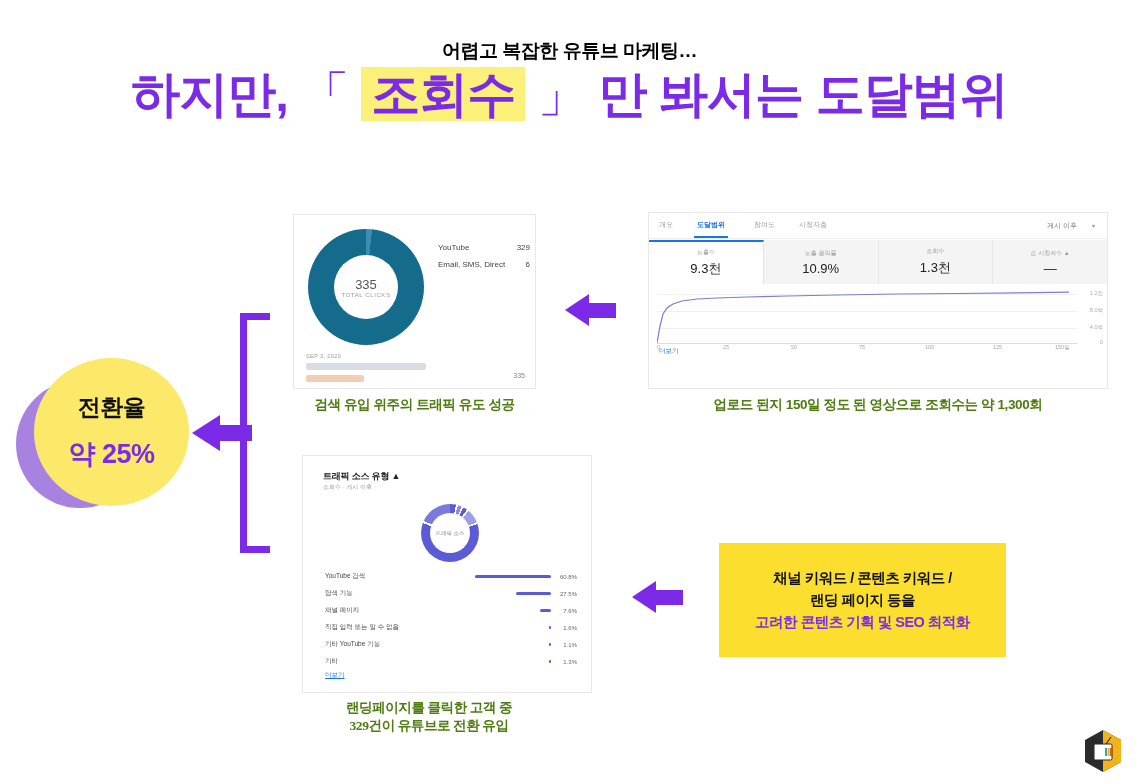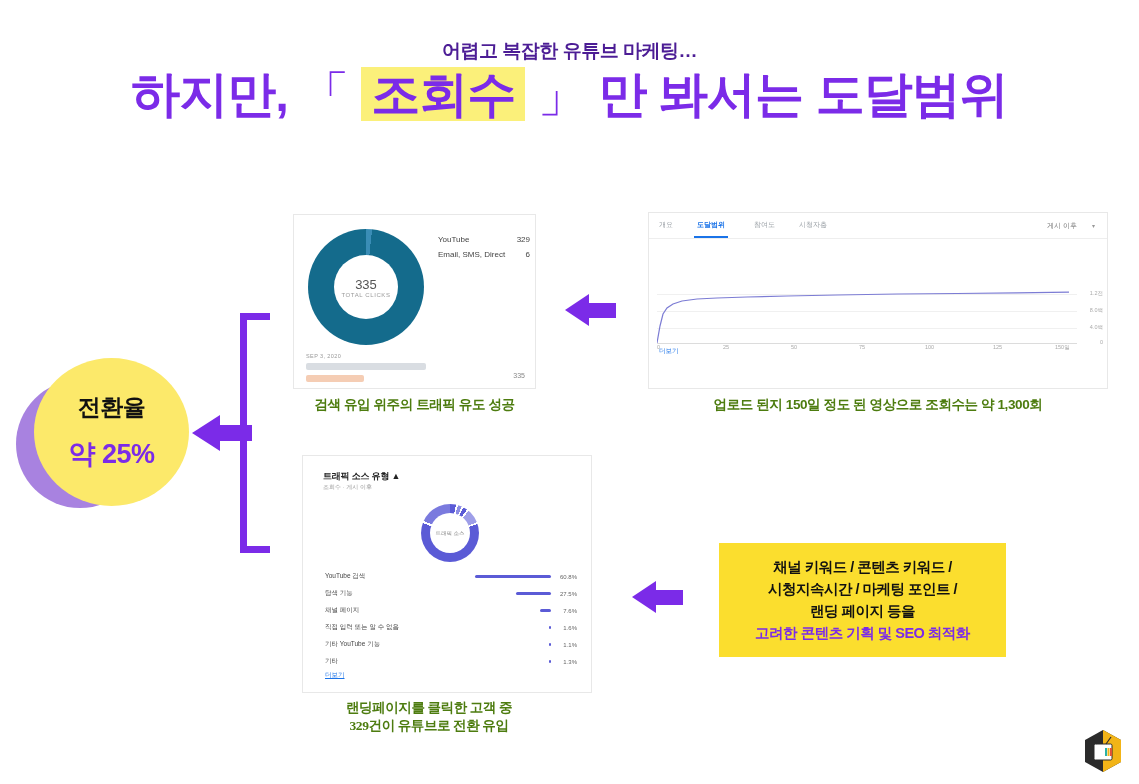--- a/index.html
+++ b/index.html
@@ -9,21 +9,21 @@
     background: #ffffff;
     position: relative;
     overflow: hidden;
   }
   .stage { position: absolute; inset: 0; }
 
   
   .subtitle {
     position: absolute; top: 38px; left: 0; width: 1139px;
     text-align: center;
-    font-size: 19px; font-weight: 700; color: #4c1d95;
+    font-size: 19px; font-weight: 700; color: #000000;
     letter-spacing: -0.5px;
   }
   .headline {
     position: absolute; top: 62px; left: 0; width: 1139px;
     text-align: center;
     font-size: 49px; font-weight: 700; color: #7B2BE8;
     letter-spacing: -1px; white-space: nowrap;
   }
   .headline .hl {
     background: #FBF07A;
@@ -83,21 +83,21 @@
     width: 64px; height: 64px; border-radius: 50%; background: #fff;
   }
   .donut-center {
     position: absolute; left: 14px; top: 14px; width: 116px; height: 116px;
     display: flex; flex-direction: column; align-items: center; justify-content: center;
     z-index: 2;
   }
   .donut-num { font-size: 13px; color: #555; }
   .donut-sub { font-size: 6px; color: #9a9a9a; letter-spacing: 0.6px; }
   .legend { position: absolute; left: 144px; top: 20px; width: 92px; font-size: 8px; color: #444; }
-  .legend-row { display: flex; justify-content: space-between; margin-bottom: 6px; }
+  .legend-row { display: flex; justify-content: space-between; margin-bottom: 6px; margin-top: 8px; }
   .card1-date { position: absolute; left: 12px; top: 138px; font-size: 5.5px; color: #999; letter-spacing: 0.4px; }
   .blur-bar { position: absolute; border-radius: 2px; }
   .card1-foot { position: absolute; right: 10px; bottom: 9px; font-size: 7px; color: #888; }
 
   
   #card-yt { left: 648px; top: 212px; width: 460px; height: 177px; }
   .yt-tabs { position: absolute; left: 0; top: 0; width: 100%; height: 26px; border-bottom: 1px solid #eee; }
   .yt-tab {
     position: absolute; top: 7px; font-size: 7px; color: #9aa0a6; white-space: nowrap;
   }
@@ -240,20 +240,38 @@
   <div class="card" id="card-yt">
     <div class="yt-tabs">
       <div class="yt-tab" style="left:10px;">개요</div>
       <div class="yt-tab active" style="left:48px;">도달범위</div>
       <div class="yt-tab" style="left:105px;">참여도</div>
       <div class="yt-tab" style="left:150px;">시청자층</div>
       <div class="yt-range">게시 이후</div>
       <div class="yt-caret">▾</div>
     </div>
 
+    <div class="metric-row">
+      <div class="metric sel">
+        <span class="metric-label">노출수</span>
+        <span class="metric-value">9.3천</span>
+      </div>
+      <div class="metric">
+        <span class="metric-label">노출 클릭률</span>
+        <span class="metric-value">10.9%</span>
+      </div>
+      <div class="metric">
+        <span class="metric-label">조회수</span>
+        <span class="metric-value">1.3천</span>
+      </div>
+      <div class="metric">
+        <span class="metric-label">순 시청자수 ▲</span>
+        <span class="metric-value">—</span>
+      </div>
+    </div>
 
     <div class="chart-area">
       <div class="gridline" style="top:8px;"></div>
       <div class="gridline" style="top:25px;"></div>
       <div class="gridline" style="top:42px;"></div>
       <div class="gridline" style="top:57px; background:#dcdcdc;"></div>
 
       <svg width="430" height="60" style="position:absolute; left:8px; top:0;">
         <polyline points="0,57 3,40 6,28 10,22 16,18 25,15 40,13 60,12 90,11 130,10 180,9 240,8 300,7.5 360,6.8 412,6.2" fill="none" stroke="#7c7cd4" stroke-width="1.2"></polyline>
       </svg>
@@ -332,21 +350,20 @@
 
     <div class="ts-more">더보기</div>
   </div>
   <div class="caption" style="left:284px; top:699px; width:290px;font-family:Liberation Serif, serif;">
     <div>랜딩페이지를 클릭한 고객 중</div>
     <div>329건이 유튜브로 전환 유입</div>
   </div>
 
   <div id="keyword-box">
     <div class="kw-line">채널 키워드 / 콘텐츠 키워드 /</div>
-    <div class="kw-line">시청지속시간 / 마케팅 포인트 /</div>
     <div class="kw-line">랜딩 페이지 등을</div>
     <div class="kw-line accent">고려한 콘텐츠 기획 및 SEO 최적화</div>
   </div>
 
   <svg id="logo" viewBox="0 0 48 48">
     <path d="M24 2 L42 12 L42 34 L24 44 L6 34 L6 12 Z" fill="#2b2b2b"></path>
     <path d="M24 2 L42 12 L42 34 L24 44 Z" fill="#F2B417"></path>
     <rect x="15" y="16" width="18" height="16" rx="1.5" fill="#ffffff" stroke="#2b2b2b" stroke-width="1"></rect>
     <line x1="18" y1="16" x2="13" y2="9" stroke="#2b2b2b" stroke-width="1.2"></line>
     <line x1="27" y1="16" x2="32" y2="9" stroke="#2b2b2b" stroke-width="1.2"></line>

